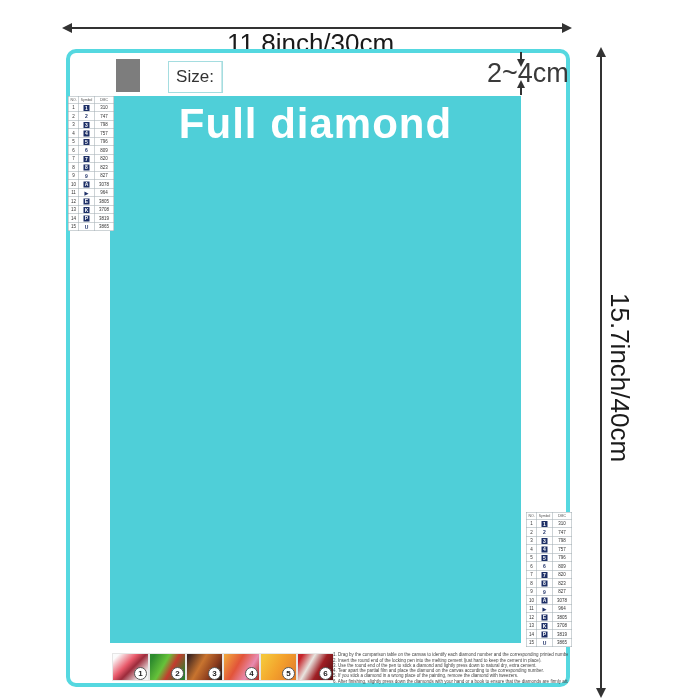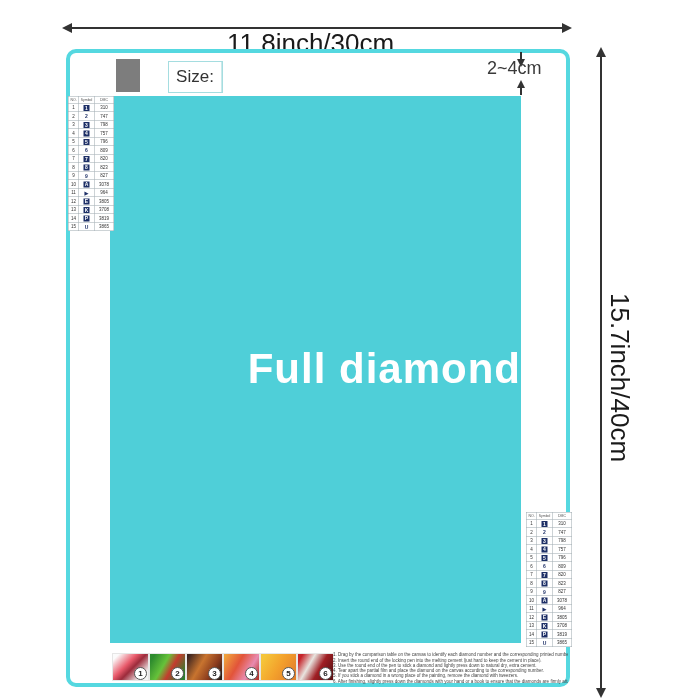--- a/index.html
+++ b/index.html
@@ -14,41 +14,41 @@
   .h-head-left{left:62px;top:23px;border-top:5px solid transparent;border-bottom:5px solid transparent;border-right:10px solid #333;}
   .h-head-right{left:562px;top:23px;border-top:5px solid transparent;border-bottom:5px solid transparent;border-left:10px solid #333;}
   .v-arrow-stem{position:absolute;left:600px;top:55px;width:2px;height:633px;background:#333;}
   .v-head-top{left:596px;top:47px;border-left:5px solid transparent;border-right:5px solid transparent;border-bottom:10px solid #333;}
   .v-head-bottom{left:596px;top:688px;border-left:5px solid transparent;border-right:5px solid transparent;border-top:10px solid #333;}
   .dim-right-label{
     position:absolute;left:604px;top:293px;font-size:26px;color:#1a1a1a;
     writing-mode:vertical-rl;text-orientation:mixed;
   }
   
-  .margin-label{position:absolute;left:487px;top:58px;font-size:18px;color:#3a3a3a;z-index:3;}
+  .margin-label{position:absolute;left:487px;top:58px;font-size:27px;color:#3a3a3a;z-index:3;}
   .m-stem-top{position:absolute;left:520px;top:52px;width:2px;height:8px;background:#333;z-index:2;}
   .m-head-down{left:517px;top:59px;border-left:4px solid transparent;border-right:4px solid transparent;border-top:8px solid #333;z-index:2;}
   .m-head-up{left:517px;top:80px;border-left:4px solid transparent;border-right:4px solid transparent;border-bottom:8px solid #333;z-index:2;}
   .m-stem-bottom{position:absolute;left:520px;top:87px;width:2px;height:8px;background:#333;z-index:2;}
   
   .canvas-outer{
     position:absolute;left:66px;top:49px;width:504px;height:638px;
     border:4px solid #55d8e0;border-radius:10px;background:#fff;box-sizing:border-box;
   }
   .gray-swatch{position:absolute;left:116px;top:59px;width:24px;height:33px;background:#7d7d7d;}
   .size-box{
     position:absolute;left:168px;top:61px;height:30px;display:flex;align-items:stretch;
     border:1px solid #a5dde0;background:#fff;font-size:17px;color:#333;z-index:2;gap:31px;
   }
   .size-box .cell{display:flex;align-items:center;justify-content:center;}
   .size-label{width:52px;border-right:1px solid #c9e9ea;}
   .size-value{width:88px;}
   .pasting-area{
     position:absolute;left:110px;top:96px;width:411px;height:547px;background:#4fcfd8;
-    display:flex;align-items:center;justify-content:flex-end;z-index:1;gap:44px;
+    display:flex;flex-direction:column;align-items:center;justify-content:space-between;z-index:1;gap:44px;
   }
   .pasting-line{font-size:42px;font-weight:700;color:#ffffff;line-height:1.35;letter-spacing:1px;}
   
   .mini-table-wrap{position:absolute;width:44px;height:140px;z-index:2;}
   .wrap-left{left:68px;top:96px;}
   .wrap-right{left:526px;top:512px;}
   .mini-table{
     transform:scale(0.5);transform-origin:top left;
     border-collapse:collapse;background:#fff;width:88px;
     font-size:9px;color:#333;table-layout:fixed;

